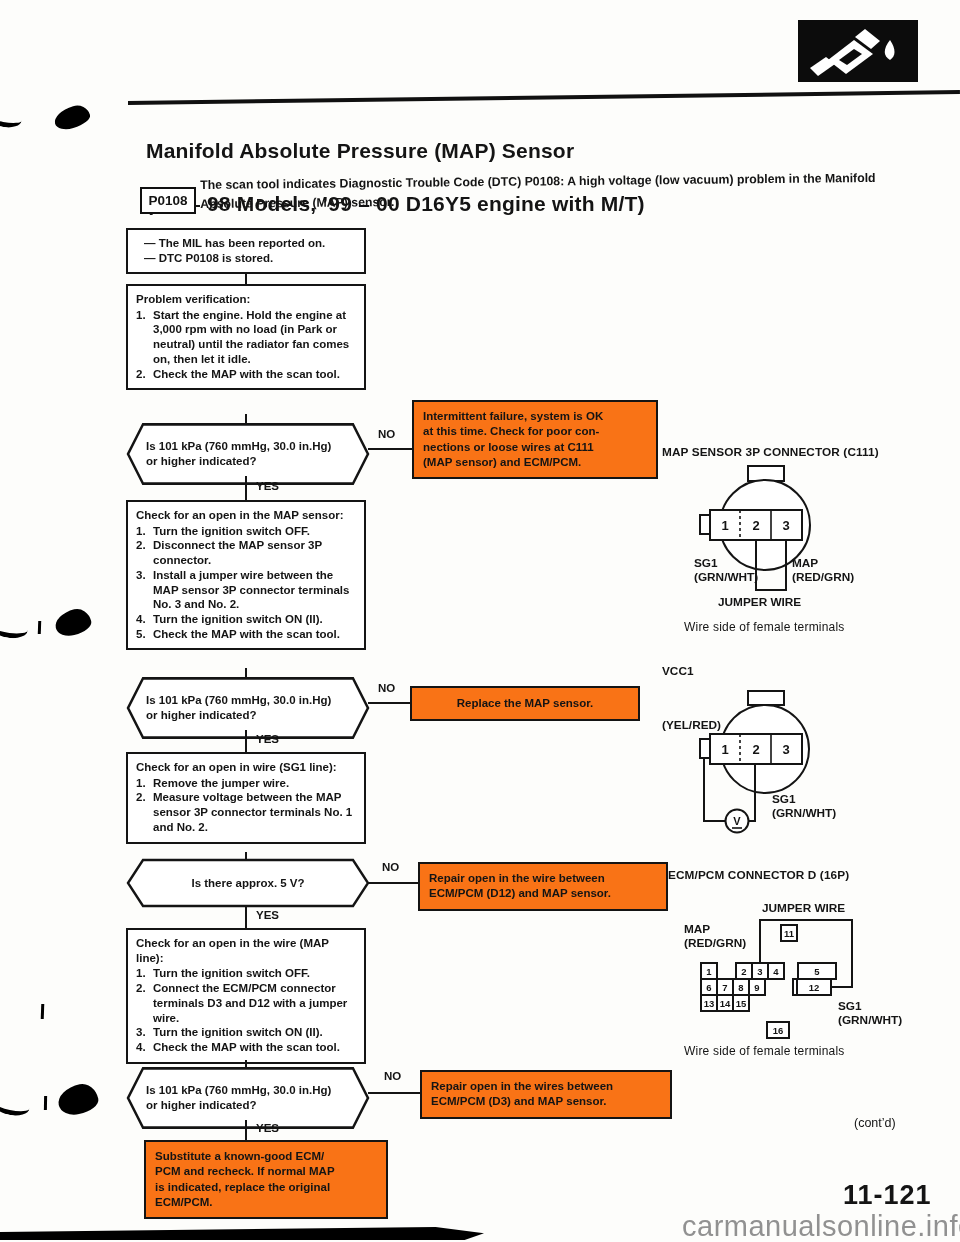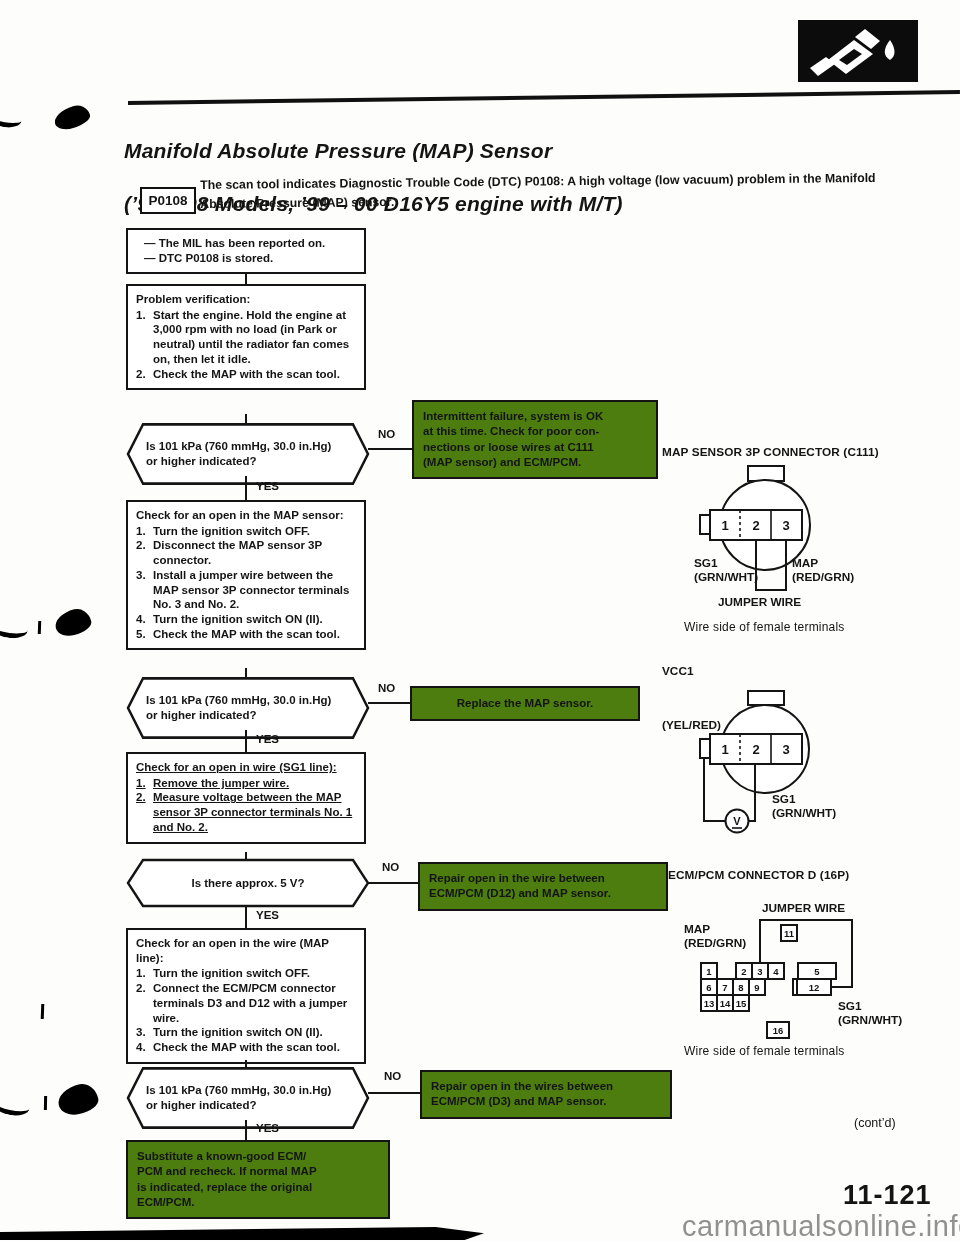--- a/index.html
+++ b/index.html
@@ -11,21 +11,21 @@
   .dtc-box{position:absolute;border:2.5px solid #101010;font-weight:700;font-size:13.5px;
            display:flex;align-items:center;justify-content:center;background:#fff;}
   .dtc-desc{position:absolute;font-weight:700;font-size:12.3px;line-height:1.55;transform:rotate(-0.6deg);transform-origin:left top;}
   
   .fbox{position:absolute;border:2px solid #141414;background:#fff;padding:6px 8px 7px;
         font-weight:700;font-size:11.5px;line-height:1.28;}
   .fbox .bt{margin-bottom:1px;}
   .st{display:flex;}
   .st .sn{width:17px;flex:none;}
   .st .stt{flex:1;}
-  .rbox{position:absolute;border:2px solid #141414;background:#4d7c0f;padding:7px 9px;
+  .rbox{position:absolute;border:2px solid #141414;background:#f97316;padding:7px 9px;
         font-weight:700;font-size:11.5px;line-height:1.33;white-space:pre-line;}
   .rbox.center{text-align:center;padding:8px 6px;}
   .hex{position:absolute;width:244px;height:64px;}
   .hex svg{position:absolute;inset:0;width:100%;height:100%;}
   .hex polygon{fill:#fff;stroke:#141414;stroke-width:2.4;}
   .hex-txt{position:relative;height:100%;display:flex;align-items:center;padding-left:20px;
            white-space:pre-line;font-weight:700;font-size:11.5px;line-height:1.3;}
   .hex-txt.center{justify-content:center;padding-left:0;}
   .vline,.hline{position:absolute;background:#141414;}
   .vline{width:2px;}
@@ -65,21 +65,21 @@
         <polygon points="57,17 67,9 82,21 73,29"></polygon>
         <polygon points="12,48 28,37 37,44 20,56"></polygon>
       </g>
       <polygon points="41,40 56,29 64,34 49,45" fill="#0c0c0c"></polygon>
       <path d="M92,20 C98,29 98,36 92,40 C85,36 85,29 92,20 Z" fill="#ffffff"></path>
     </svg>
   </div>
 
   <div class="hdr-rule" style="left:128px;top:101px;width:832px;height:4px;transform:rotate(-0.75deg);"></div>
 
-  <div class="title" style="left:124px;top:112px;font-style:italic;">
+  <div class="title" style="left:146px;top:112px;">
     <div>Manifold Absolute Pressure (MAP) Sensor</div>
     <div>(’96 – 98 Models, ’99 – 00 D16Y5 engine with M/T)</div>
   </div>
 
   <div class="dtc-box" style="left:140px;top:187px;width:52px;height:23px;">P0108</div>
   <div class="dtc-desc" style="left:200px;top:176px;width:720px;">The scan tool indicates Diagnostic Trouble Code (DTC) P0108: A high voltage (low vacuum) problem in the Manifold Absolute Pressure (MAP) sensor.</div>
 
   <div class="fbox" style="left:126px;top:228px;width:240px;box-sizing:border-box;">
     <div style="padding-left:8px;">— The MIL has been reported on.</div>
     <div style="padding-left:8px;">— DTC P0108 is stored.</div>
@@ -146,21 +146,21 @@
       </svg>
     <div class="hex-txt">Is 101 kPa (760 mmHg, 30.0 in.Hg)
 or higher indicated?</div>
   </div>
   <div class="hline" style="left:368px;top:702px;width:42px;"></div>
   <div class="lbl" style="left:378px;top:682px;">NO</div>
   <div class="rbox center" style="left:410px;top:686px;width:214px;">Replace the MAP sensor.</div>
   <div class="vline" style="left:245px;top:730px;height:22px;"></div>
   <div class="lbl" style="left:256px;top:733px;">YES</div>
 
-  <div class="fbox" style="left:126px;top:752px;width:240px;box-sizing:border-box;text-decoration:underline;">
+  <div class="fbox" style="left:126px;top:752px;width:240px;box-sizing:border-box;">
     <div class="bt">Check for an open in wire (SG1 line):</div>
     <div class="st">
         <span class="sn">1.</span>
         <span class="stt">Remove the jumper wire.</span>
       </div>
     <div class="st">
         <span class="sn">2.</span>
         <span class="stt">Measure voltage between the MAP sensor 3P connector terminals No. 1 and No. 2.</span>
       </div>
   </div>
@@ -207,21 +207,21 @@
     <div class="hex-txt">Is 101 kPa (760 mmHg, 30.0 in.Hg)
 or higher indicated?</div>
   </div>
   <div class="hline" style="left:368px;top:1092px;width:52px;"></div>
   <div class="lbl" style="left:384px;top:1070px;">NO</div>
   <div class="rbox" style="left:420px;top:1070px;width:230px;">Repair open in the wires between
 ECM/PCM (D3) and MAP sensor.</div>
   <div class="vline" style="left:245px;top:1120px;height:20px;"></div>
   <div class="lbl" style="left:256px;top:1122px;">YES</div>
 
-  <div class="rbox" style="left:126px;top:1140px;width:264px;box-sizing:border-box;">Substitute a known-good ECM/
+  <div class="rbox" style="left:144px;top:1140px;width:244px;box-sizing:border-box;">Substitute a known-good ECM/
 PCM and recheck. If normal MAP
 is indicated, replace the original
 ECM/PCM.</div>
 
   <div class="chead" style="left:662px;top:445px;">MAP SENSOR 3P CONNECTOR (C111)</div>
   <svg class="csvg" style="left:660px;top:462px;" width="260" height="146" viewBox="0 0 260 146">
     <rect class="ln" x="88" y="4" width="36" height="15"></rect>
     <circle class="ln" cx="105" cy="63" r="45"></circle>
     <polyline class="wire" points="96,78 96,128 126,128 126,78"></polyline>
     <rect class="ln" x="40" y="53" width="10" height="19"></rect>

